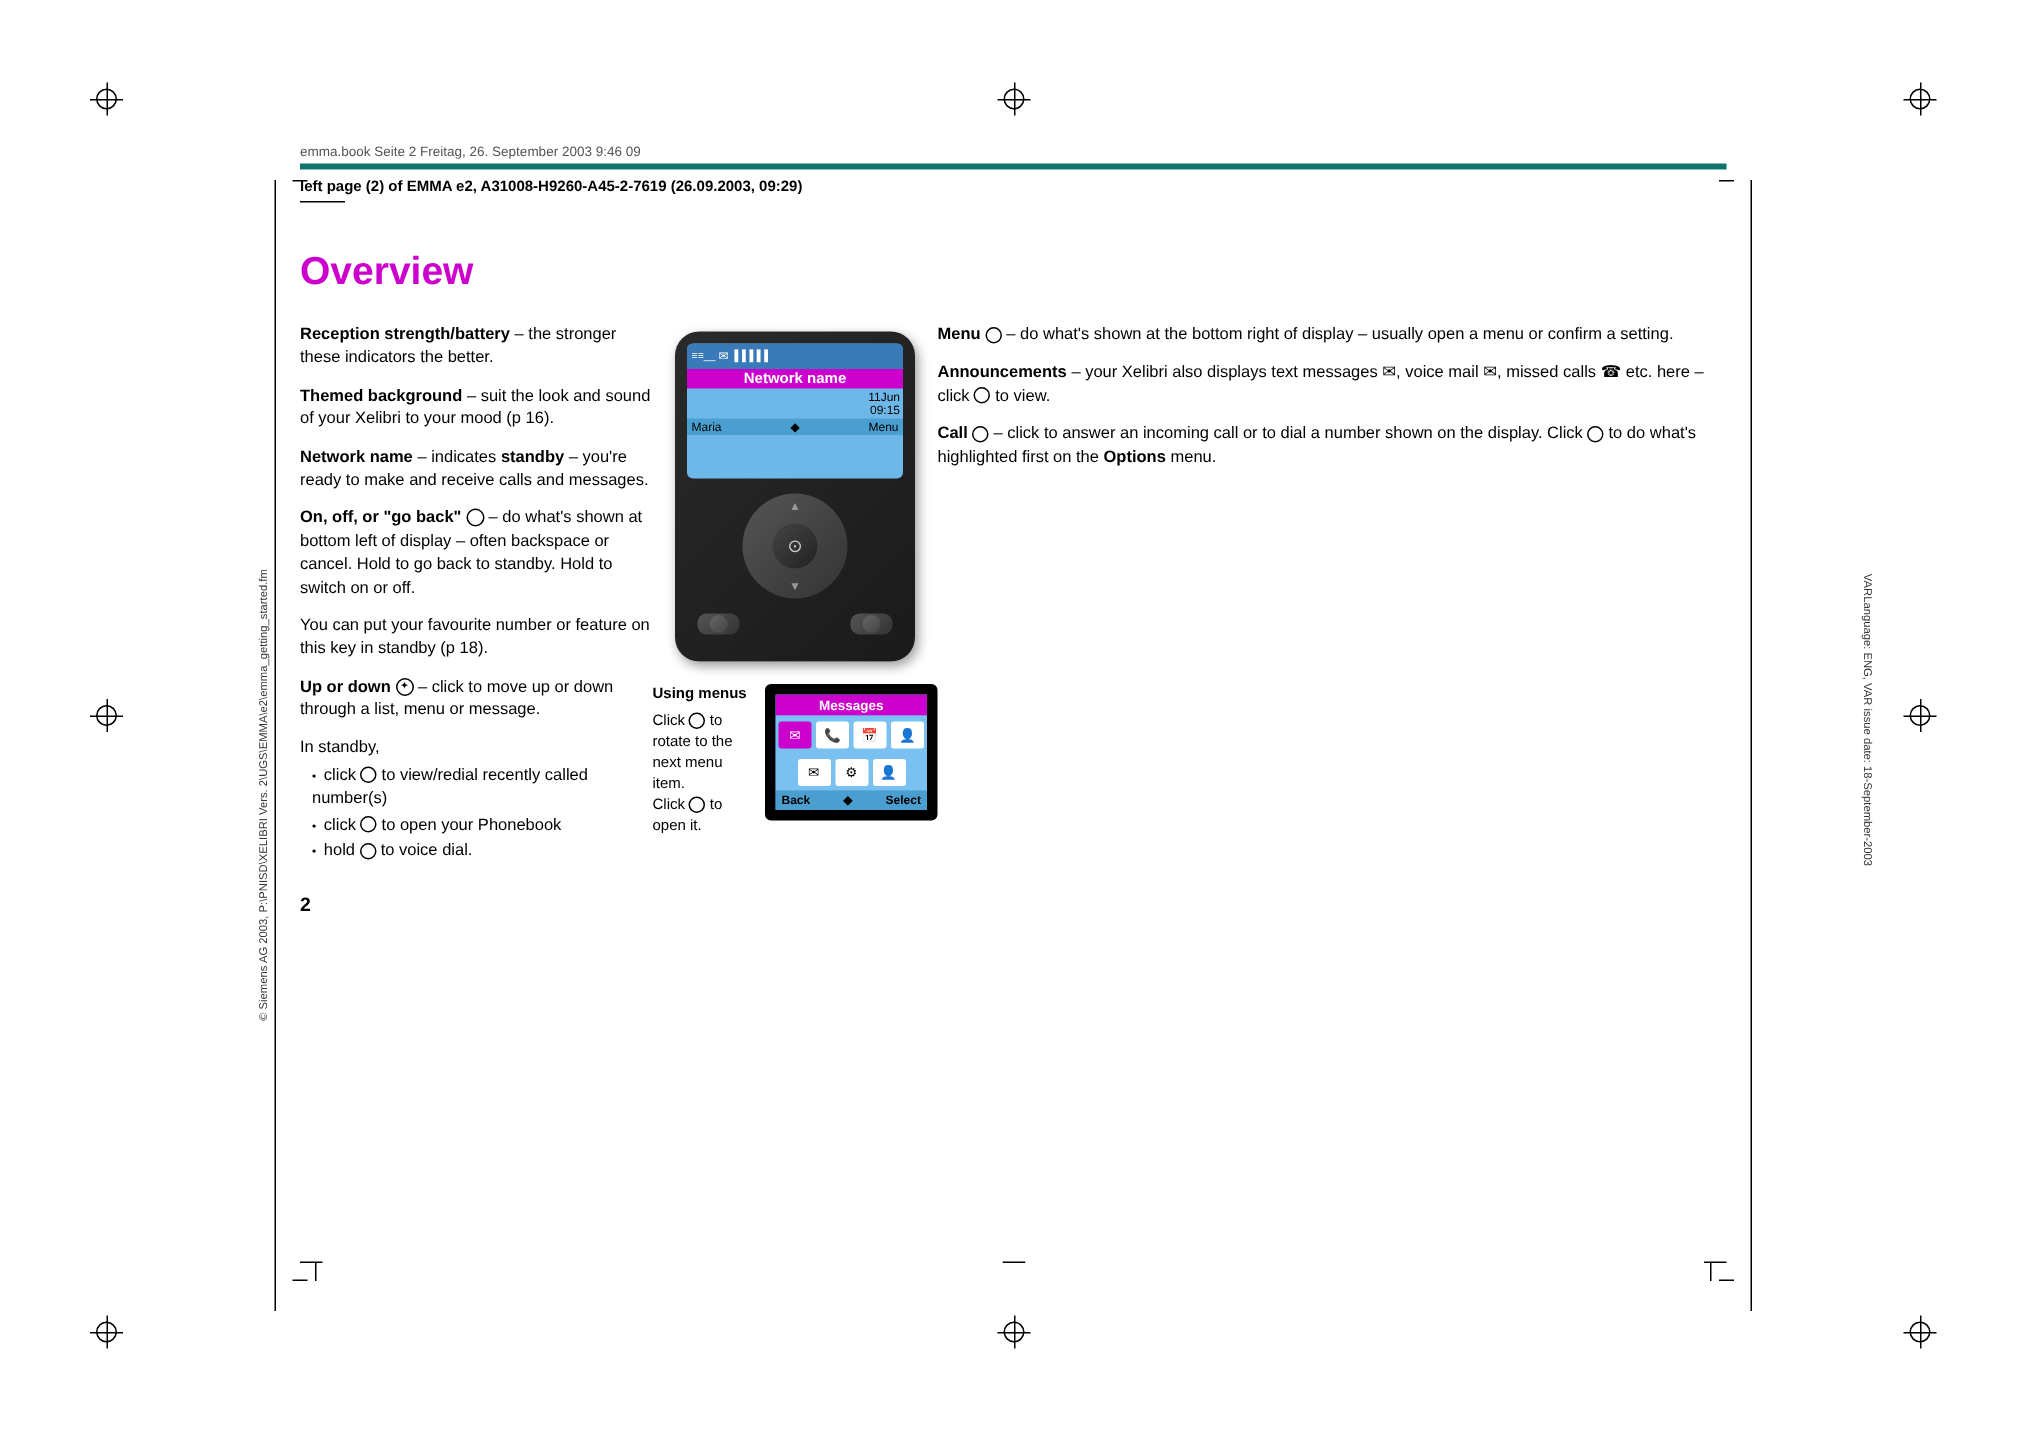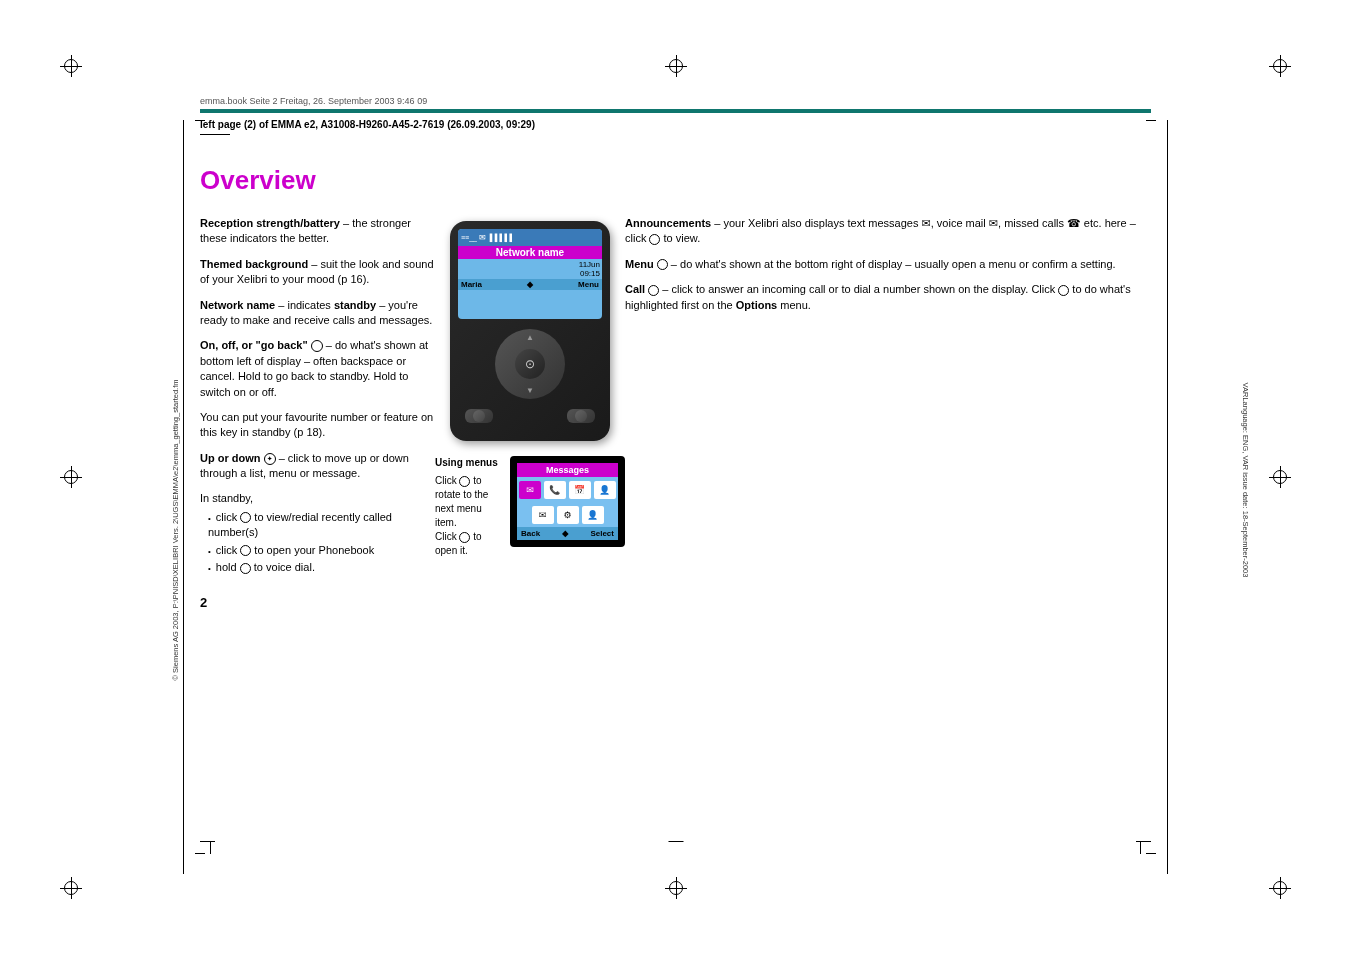--- a/index.html
+++ b/index.html
@@ -156,21 +156,21 @@
       padding: 1px 2px;
     }
 
     .screen-bottom-bar {
       display: flex;
       justify-content: space-between;
       align-items: center;
       background: #4a9fd0;
       padding: 1px 3px;
       font-size: 8px;
-      font-weight: bold;
+      font-weight: normal;
     }
 
     .nav-ring {
       width: 70px;
       height: 70px;
       border-radius: 50%;
       background: linear-gradient(135deg, #555, #333);
       margin: 0 auto 6px;
       position: relative;
       display: flex;
@@ -495,28 +495,28 @@
           </div>
         </div>
       </div>
 
     </div>
 
     <div style="flex:1;font-size:10.5px;line-height:1.4;">
 
 
       <div class="section">
-        <span class="section-title">Announcements</span>
-        <span> – your Xelibri also displays text messages ✉,  voice mail ✉, missed calls ☎ etc. here – click <span style="display:inline-block;width:11px;height:11px;border:1px solid #000;border-radius:50%;vertical-align:middle;text-align:center;line-height:11px;font-size:7px;"></span> to view.</span>
-      </div>
-
-      <div class="section">
         <span class="section-title">Menu</span>
         <span style="display:inline-block;width:11px;height:11px;border:1px solid #000;border-radius:50%;vertical-align:middle;text-align:center;line-height:11px;font-size:7px;"></span>
         <span> – do what's shown at the bottom right of display – usually open a menu or confirm a setting.</span>
+      </div>
+
+      <div class="section">
+        <span class="section-title">Announcements</span>
+        <span> – your Xelibri also displays text messages ✉,  voice mail ✉, missed calls ☎ etc. here – click <span style="display:inline-block;width:11px;height:11px;border:1px solid #000;border-radius:50%;vertical-align:middle;text-align:center;line-height:11px;font-size:7px;"></span> to view.</span>
       </div>
 
       <div class="section">
         <span class="section-title">Call</span>
         <span style="display:inline-block;width:11px;height:11px;border:1px solid #000;border-radius:50%;vertical-align:middle;text-align:center;line-height:11px;font-size:7px;"></span>
         <span> – click to answer an incoming call or to dial a number shown on the display. Click <span style="display:inline-block;width:11px;height:11px;border:1px solid #000;border-radius:50%;vertical-align:middle;text-align:center;line-height:11px;font-size:7px;"></span> to do what's highlighted first on the <strong>Options</strong> menu.</span>
       </div>
 
     </div>
 

